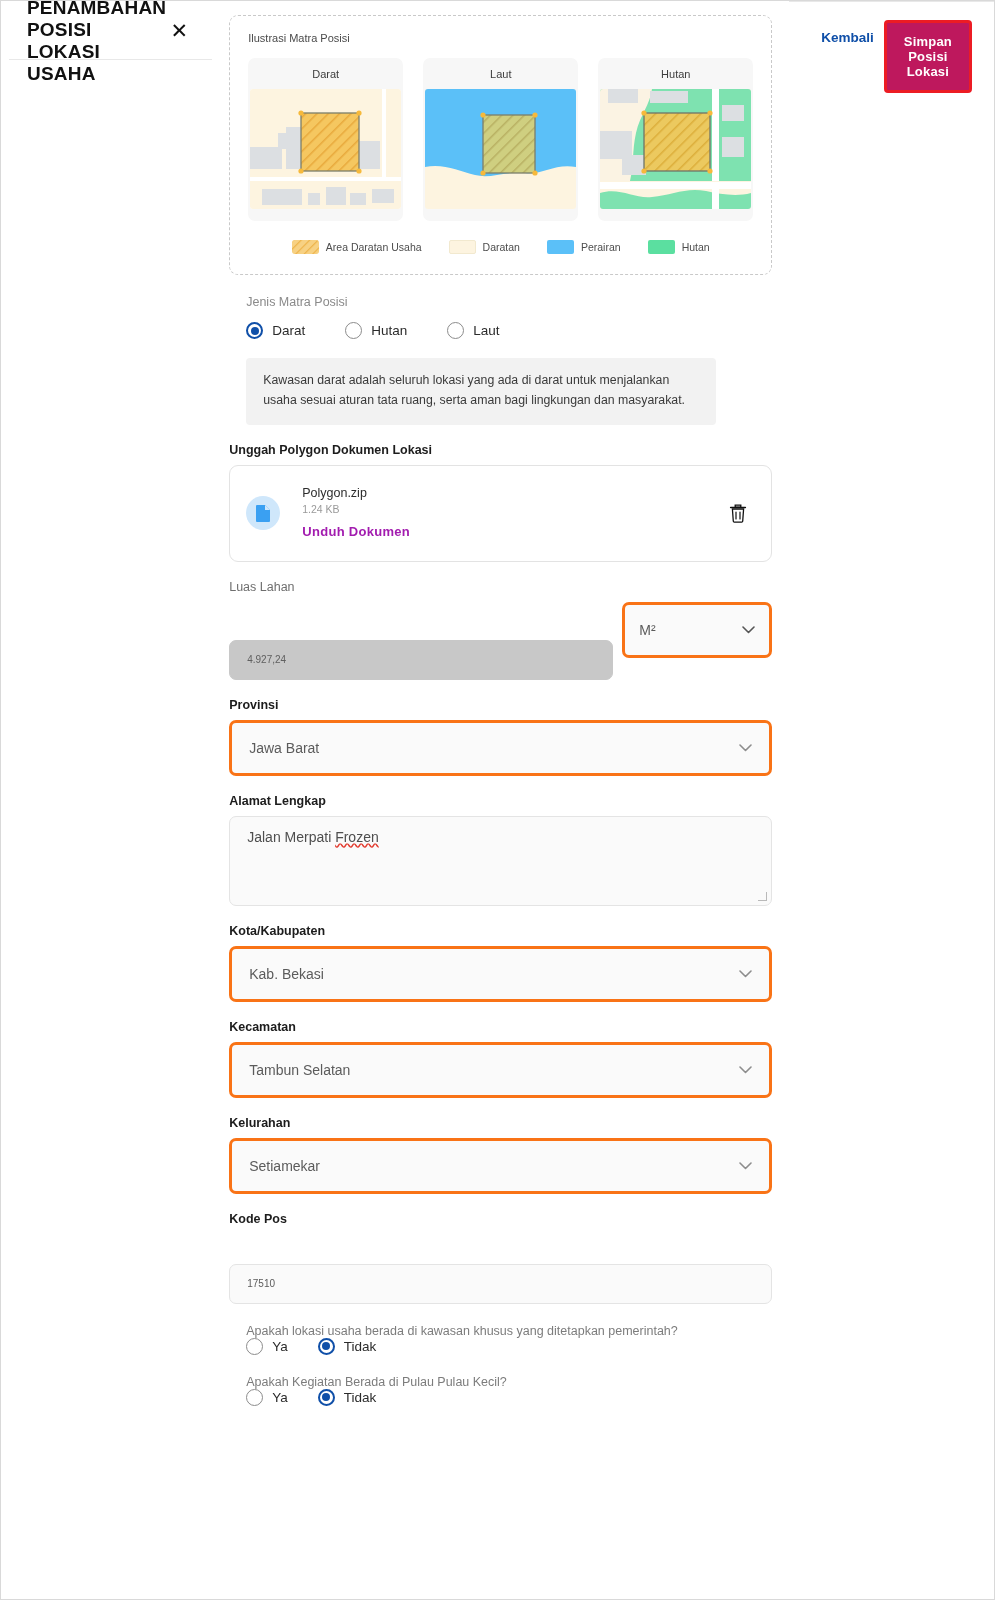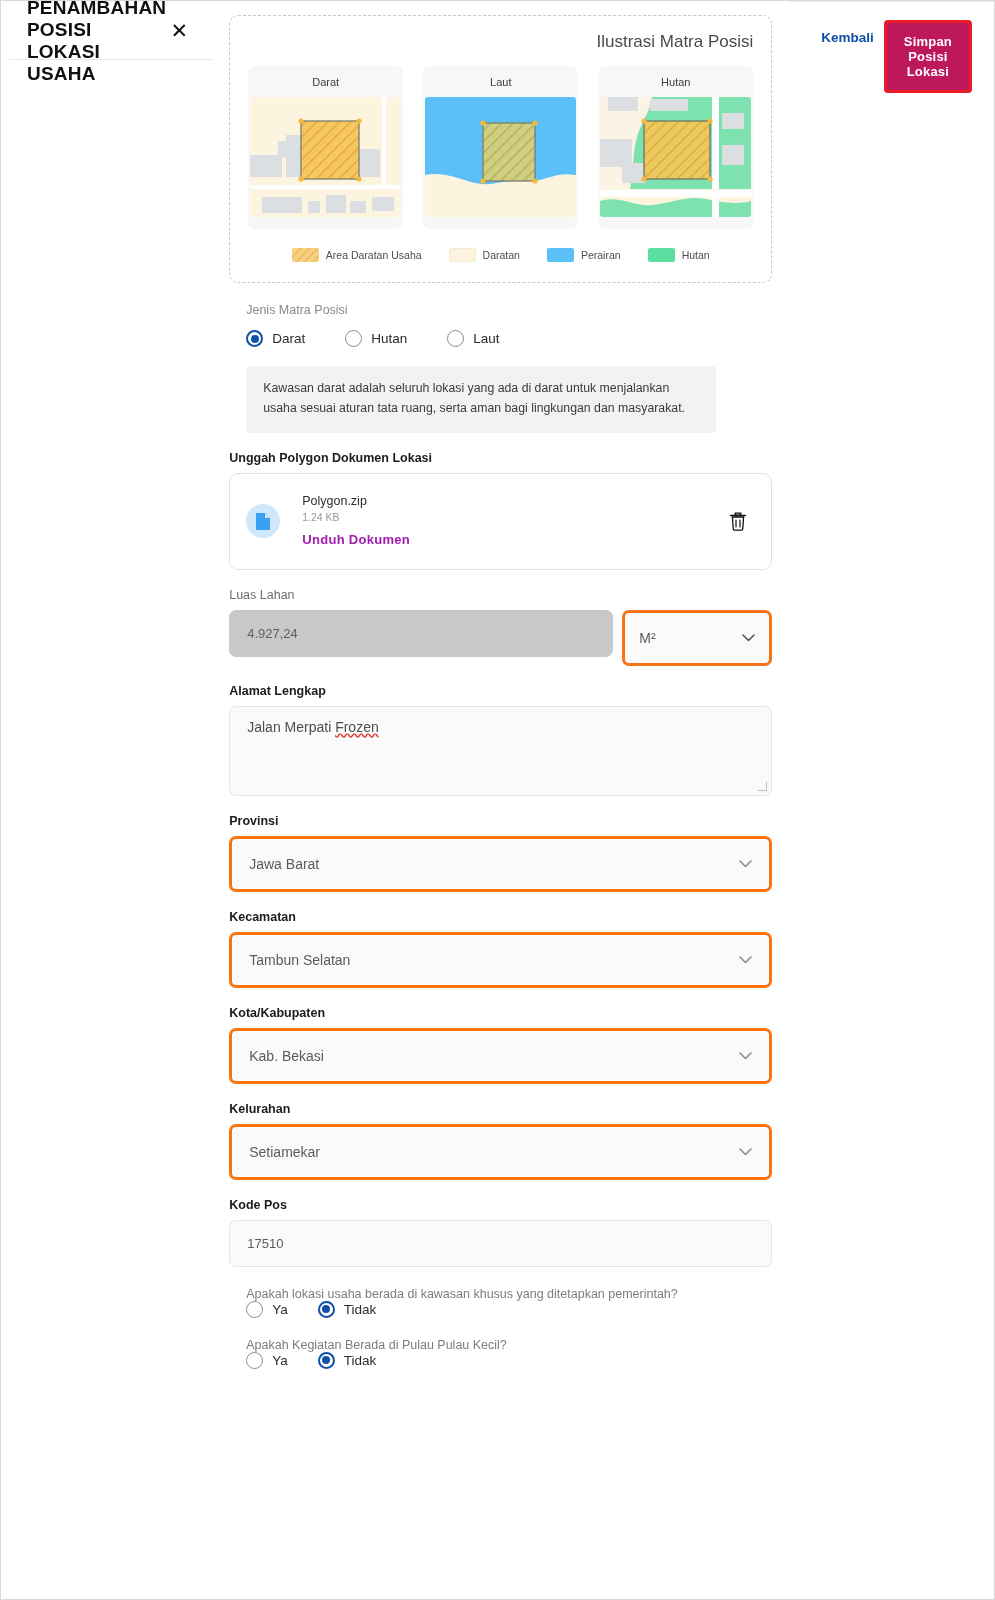--- a/index.html
+++ b/index.html
@@ -44,21 +44,21 @@
     padding:14px 17px 0 17px;
   }
 
   
   .illus-panel{
     border:1px dashed #c9c9c9;
     border-radius:9px;
     padding:14px 18px 20px 18px;
   }
   .illus-caption{
-    text-align:right;font-size:17px;color:#4a4a4a;
+    text-align:left;font-size:11px;color:#4a4a4a;
     margin:2px 0 14px 0;
   }
   .illus-row{display:flex;gap:20px;}
   .illus-card{
     flex:1; background:#f7f7f7; border-radius:7px;
     padding:10px 0 12px 0;
     display:flex;flex-direction:column;align-items:center;
   }
   .illus-card-title{font-size:11px;color:#3d3d3d;margin-bottom:9px;}
   .illus-svg{display:block;border-radius:3px;}
@@ -123,24 +123,25 @@
     font-size:13px;color:#a21caf;font-weight:bold;margin-top:9px;
     letter-spacing:.3px;cursor:pointer;display:inline-block;
   }
   .trash-btn{
     background:none;border:none;cursor:pointer;padding:4px;
     display:flex;align-items:center;justify-content:center;
   }
 
   .input-row{display:flex;gap:9px;}
   .input{
-    height:47px;border:1px solid #e4e4e4;border-radius:7px;
-    background:#fafafa;font-size:13px;color:#5b5b5b;
+    height:40px;border:1px solid #e4e4e4;border-radius:7px;
+    background:#fafafa;font-size:10px;color:#5b5b5b;
     padding:0 17px;display:flex;align-items:center;width:100%;
     font-family:inherit;
+    margin-top:38px;
   }
   .input.disabled{background:#c8c8c8;border-color:#c8c8c8;color:#606060;}
   .input.grow{flex:1;}
   .select{
     position:relative;display:flex;align-items:center;
     height:56px;border:3px solid #f97316;border-radius:7px;
     background:#fafafa;font-size:14px;color:#5b5b5b;
     padding:0 17px;cursor:pointer;width:100%;
   }
   .select .sel-val{flex:1;}
@@ -363,64 +364,64 @@
           <span class="chev">
             <svg width="13" height="8" viewBox="0 0 13 8">
                 <path d="M1 1 L6.5 6.5 L12 1" fill="none" stroke="#555" stroke-width="1.6" stroke-linecap="round" stroke-linejoin="round"></path>
               </svg>
           </span>
         </div>
       </div>
     </div>
 
     <div class="field">
-      <span class="field-label">Alamat Lengkap</span>
-      <div class="textarea">
-        <span>Jalan Merpati </span><span class="squiggle">Frozen</span>
-        <span class="ta-resize"></span>
-      </div>
-    </div>
-
-    <div class="field">
       <span class="field-label">Provinsi</span>
       <div class="select">
         <span class="sel-val">Jawa Barat</span>
         <span class="chev">
           <svg width="13" height="8" viewBox="0 0 13 8">
               <path d="M1 1 L6.5 6.5 L12 1" fill="none" stroke="#8d8d8d" stroke-width="1.6" stroke-linecap="round" stroke-linejoin="round"></path>
             </svg>
         </span>
       </div>
     </div>
 
     <div class="field">
+      <span class="field-label">Alamat Lengkap</span>
+      <div class="textarea">
+        <span>Jalan Merpati </span><span class="squiggle">Frozen</span>
+        <span class="ta-resize"></span>
+      </div>
+    </div>
+
+    <div class="field">
+      <span class="field-label">Kota/Kabupaten</span>
+      <div class="select">
+        <span class="sel-val">Kab. Bekasi</span>
+        <span class="chev">
+          <svg width="13" height="8" viewBox="0 0 13 8">
+              <path d="M1 1 L6.5 6.5 L12 1" fill="none" stroke="#8d8d8d" stroke-width="1.6" stroke-linecap="round" stroke-linejoin="round"></path>
+            </svg>
+        </span>
+      </div>
+    </div>
+
+    <div class="field">
       <span class="field-label">Kecamatan</span>
       <div class="select">
         <span class="sel-val">Tambun Selatan</span>
         <span class="chev">
           <svg width="13" height="8" viewBox="0 0 13 8">
               <path d="M1 1 L6.5 6.5 L12 1" fill="none" stroke="#8d8d8d" stroke-width="1.6" stroke-linecap="round" stroke-linejoin="round"></path>
             </svg>
         </span>
       </div>
     </div>
 
     <div class="field">
-      <span class="field-label">Kota/Kabupaten</span>
-      <div class="select">
-        <span class="sel-val">Kab. Bekasi</span>
-        <span class="chev">
-          <svg width="13" height="8" viewBox="0 0 13 8">
-              <path d="M1 1 L6.5 6.5 L12 1" fill="none" stroke="#8d8d8d" stroke-width="1.6" stroke-linecap="round" stroke-linejoin="round"></path>
-            </svg>
-        </span>
-      </div>
-    </div>
-
-    <div class="field">
       <span class="field-label">Kelurahan</span>
       <div class="select">
         <span class="sel-val">Setiamekar</span>
         <span class="chev">
           <svg width="13" height="8" viewBox="0 0 13 8">
               <path d="M1 1 L6.5 6.5 L12 1" fill="none" stroke="#8d8d8d" stroke-width="1.6" stroke-linecap="round" stroke-linejoin="round"></path>
             </svg>
         </span>
       </div>
     </div>

